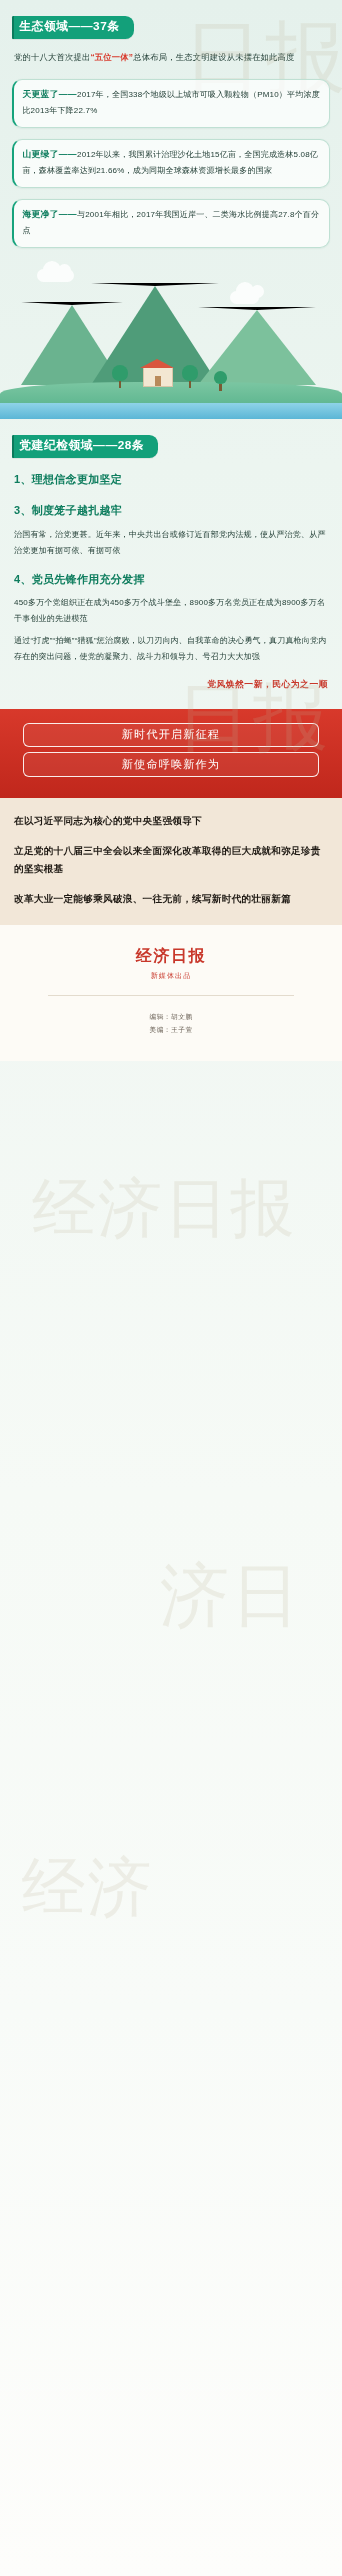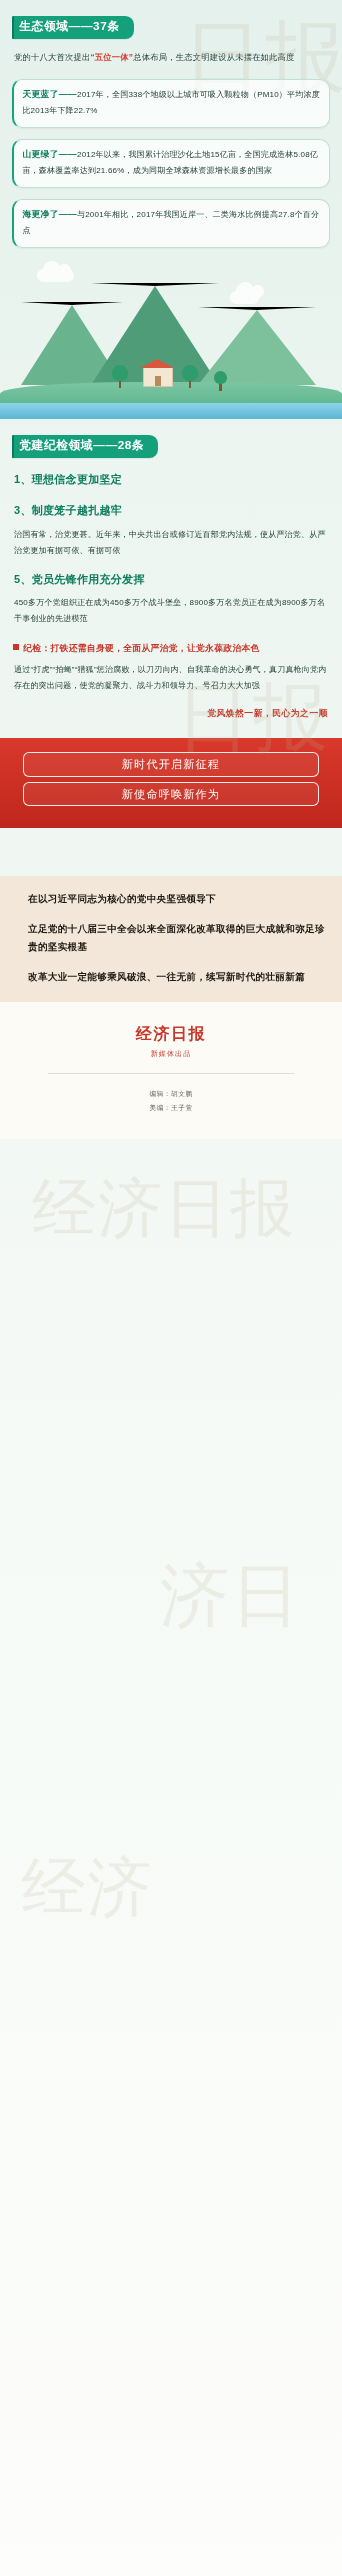--- a/index.html
+++ b/index.html
@@ -176,22 +176,21 @@
     font-size:11.2px;
     font-weight:normal;
     letter-spacing:1.1px;
     padding:3.7px 0;
     border:1.1px solid rgba(255,255,255,.9);
     border-radius:6px;
     background:rgba(255,255,255,.06);
   }
   .closing{
     background:#f2e7d8;
-    padding:14px 14px 16px 28px;
-    margin-top:48px;
+    padding:14px 14px 16px 14px;
   }
   .closing p{
     margin:0 0 11.8px 0;
     font-size:9.6px;
     line-height:1.9;
     color:#1f1a14;
     font-weight:bold;
     letter-spacing:0.3px;
   }
   .closing p:last-child{margin-bottom:0;}
@@ -285,26 +284,23 @@
   <div>
     <div class="sec-head">党建纪检领域——28条</div>
 
 
     <div class="num-head">1、理想信念更加坚定</div>
 
 
     <div class="num-head">3、制度笼子越扎越牢</div>
     <p class="para">治国有常，治党更甚。近年来，中央共出台或修订近百部党内法规，使从严治党、从严治党更加有据可依、有据可依</p>
 
-    <div class="num-head">5、党员先锋作用充分发挥</div>
+    <div class="num-head">4、党员先锋作用充分发挥</div>
     <p class="para">450多万个党组织正在成为450多万个战斗堡垒，8900多万名党员正在成为8900多万名干事创业的先进模范</p>
 
-    <div class="bullet">
-      <span class="sq"></span><span>纪检：打铁还需自身硬，全面从严治党，让党永葆政治本色</span>
-    </div>
     <p class="para">通过“打虎”“拍蝇”“猎狐”惩治腐败，以刀刃向内、自我革命的决心勇气，真刀真枪向党内存在的突出问题，使党的凝聚力、战斗力和领导力、号召力大大加强</p>
 
     <div class="redline">党风焕然一新，民心为之一顺</div>
   </div>
 
   <div class="banner">
     <span class="bl">新时代开启新征程</span>
     <span class="bl">新使命呼唤新作为</span>
   </div>
 

